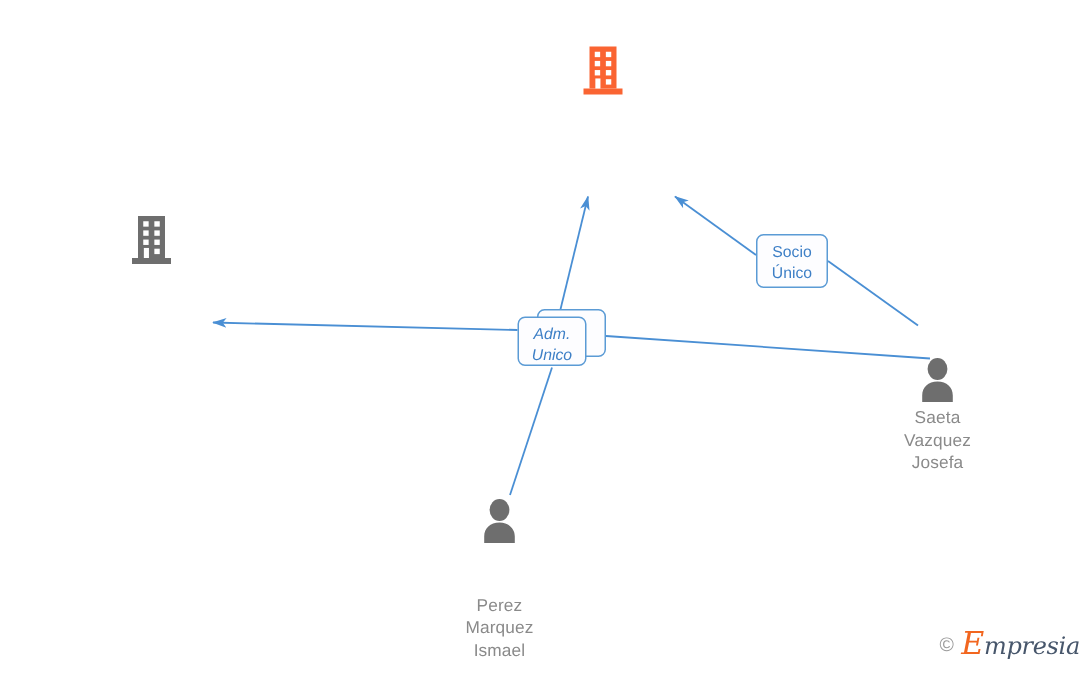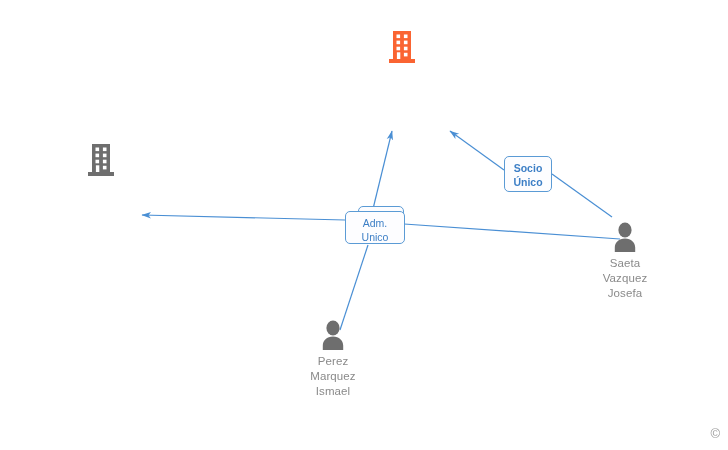--- a/index.html
+++ b/index.html
@@ -48,22 +48,22 @@
   .node-label.above {
     margin-bottom: 6px;
   }
   .glyph {
     line-height: 0;
   }
 
   
   #node-main      { left: 327px; top: 30px;  }
   #node-company-2 { left: 26px;  top: 143px; }
-  #node-person-1  { left: 550px; top: 222px; }
-  #node-person-2  { left: 258px; top: 320px; }
+  #node-person-1  { left: 550px; top: 238px; }
+  #node-person-2  { left: 258px; top: 332px; gap: 31px; }
 
   
   .edge-label {
     position: absolute;
     box-sizing: border-box;
     background: #fdfdff;
     border: 1px solid #5b9bd5;
     border-radius: 5px;
     color: #3d7fc6;
     font-size: 10.5px;
@@ -78,31 +78,31 @@
     width: 46px;
     height: 32px;
     color: #9fc4e6;
     font-size: 8px;
     padding-top: 16px;
     z-index: 2;
   }
   #label-adm-unico {
     left: 345px;
     top: 211px;
-    width: 60px;
+    width: 46px;
     height: 33px;
     z-index: 3;
+    font-style: italic;
   }
   #label-socio-unico {
     left: 504px;
     top: 156px;
     width: 48px;
     height: 36px;
     z-index: 3;
-    font-weight: bold;
   }
 
   
   #watermark {
     position: absolute;
     right: 8px;
     bottom: 10px;
     display: flex;
     align-items: center;
     gap: 5px;
@@ -211,15 +211,16 @@
   <div class="edge-label" id="label-adm-unico-back">...</div>
 
   <div class="edge-label" id="label-adm-unico">Adm.
 Unico</div>
 
   <div class="edge-label" id="label-socio-unico">Socio
 Único</div>
 
   <div id="watermark">
     <span class="copy">©</span>
+    <span class="brand"><span class="cap">E</span><span>mpresia</span></span>
   </div>
 
 </div>
 
 </body></html>

